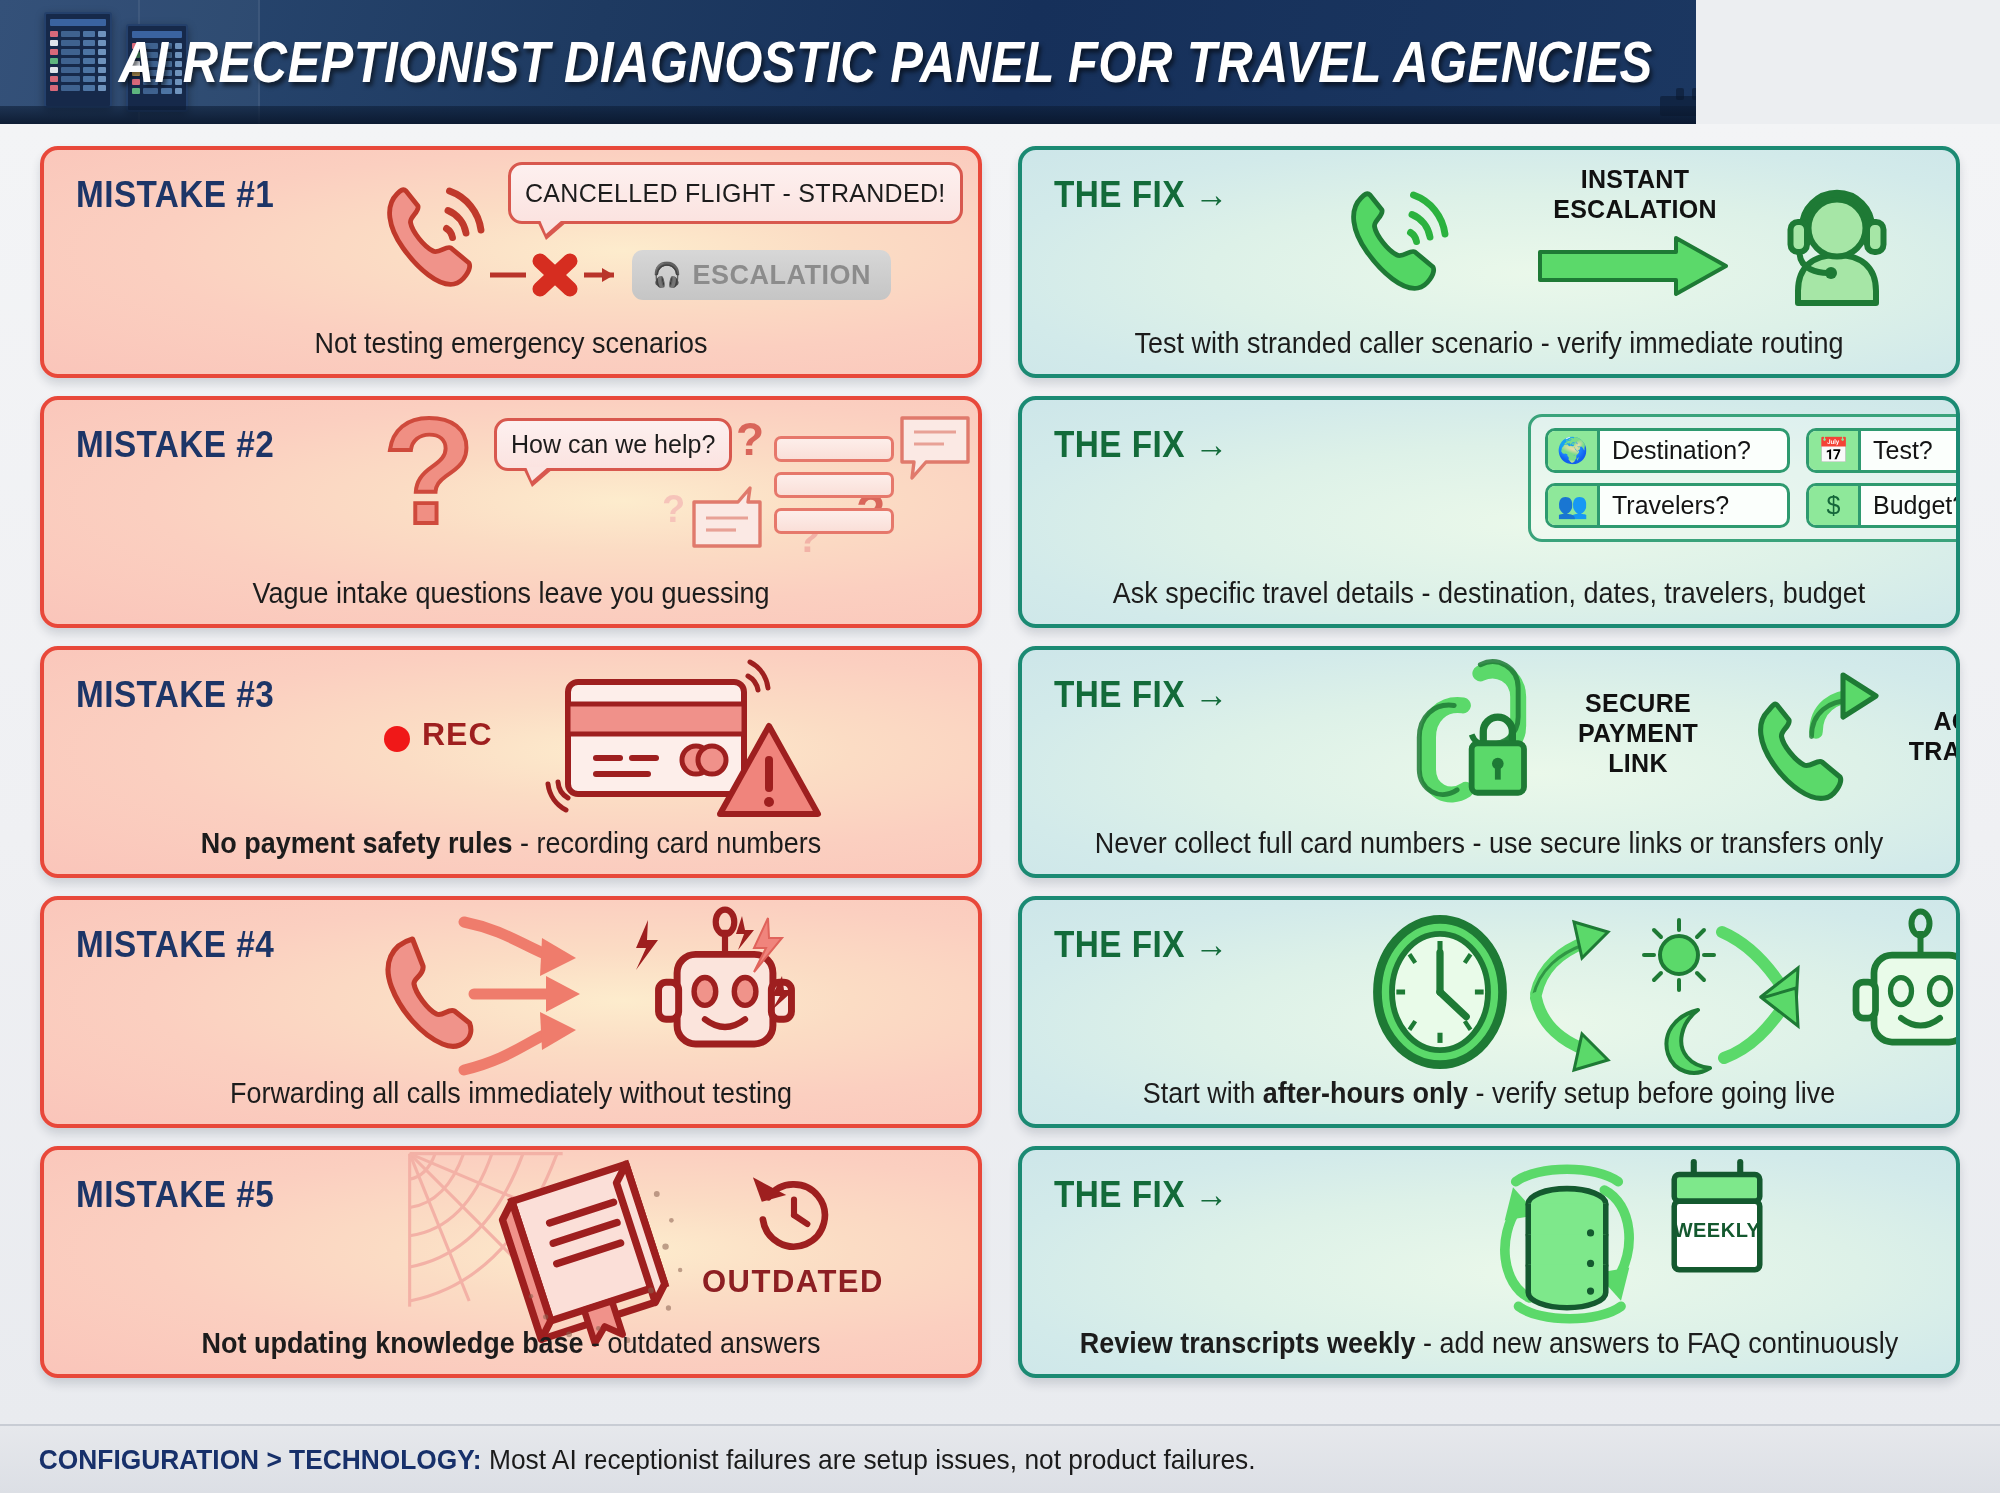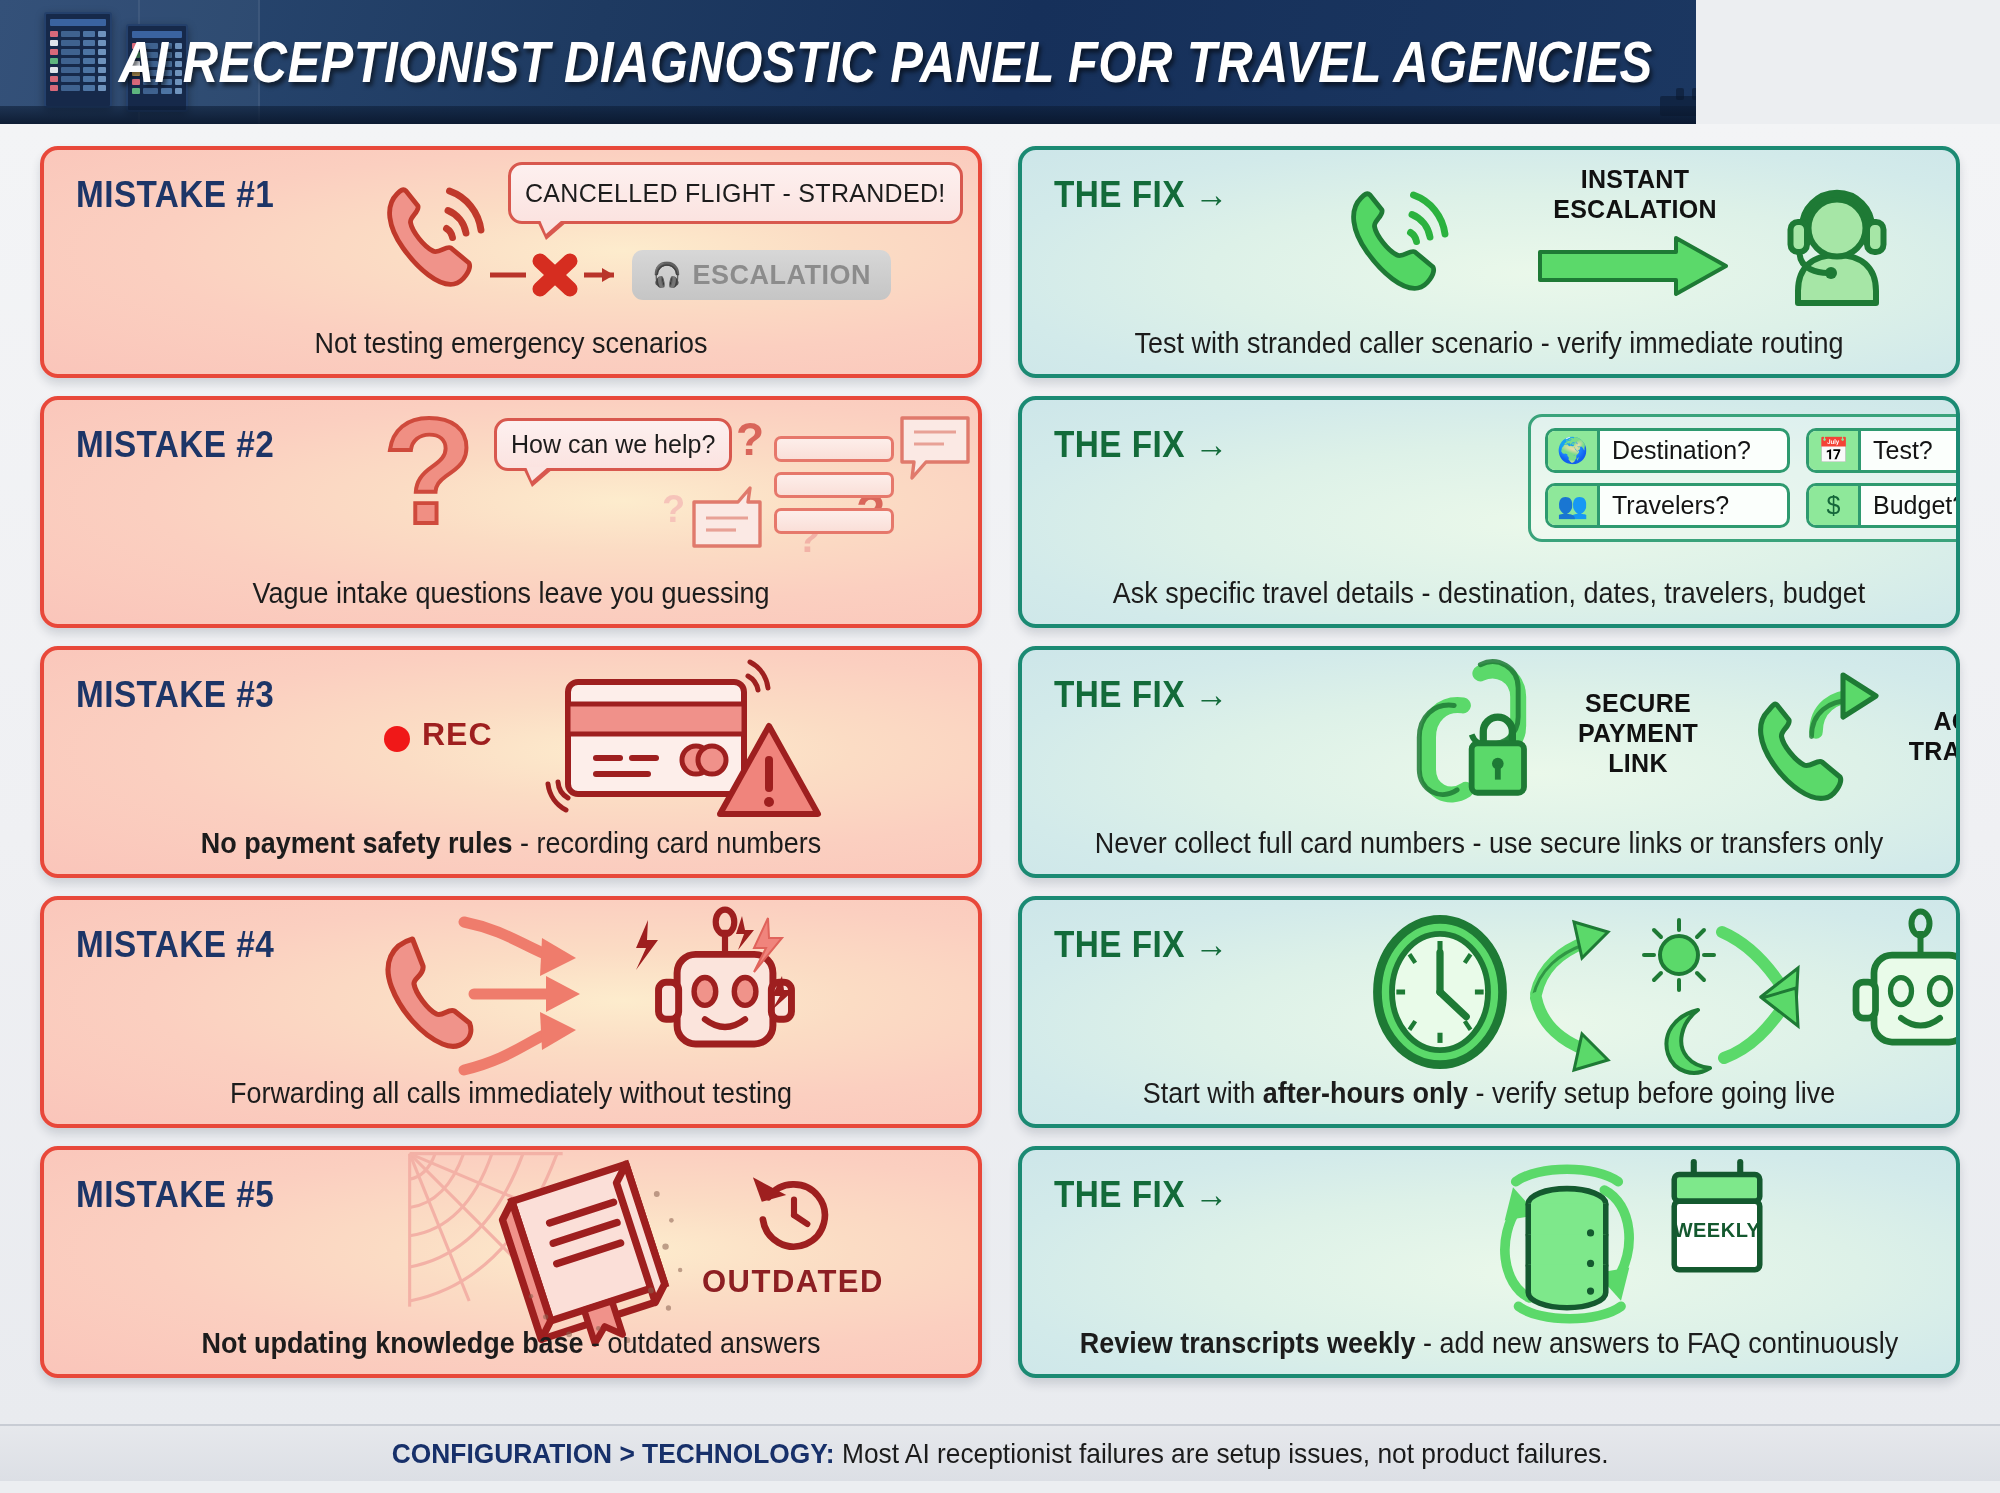--- a/index.html
+++ b/index.html
@@ -160,24 +160,24 @@
   .weeklybox{
     position:absolute; border:4px solid #14592f; border-radius:6px; background:#fff;
     display:flex; align-items:center; justify-content:center;
     font-weight:bold; font-size:20px; color:#14592f; letter-spacing:.5px;
   }
 
   svg { display:block; overflow:visible; }
 
   
   .footer{
-    position:relative; width:2000px; height:57px;
+    position:relative; width:2000px; height:69px;
     background:linear-gradient(180deg,#e6e8ec,#dcdfe5);
     border-top:2px solid #c8ccd4;
-    display:flex; align-items:center; justify-content:center;
+    display:flex; align-items:center; 
   }
   .footer-txt{ font-size:28px; color:#1b1b1b; transform:scaleX(.94); white-space:nowrap; }
   .footer-txt b{ color:#17306a; font-weight:bold; }
 </style>
 </head>
 <body>
 
 <div class="header">
   <div class="hdr-bg">
     <div class="hdr-pane" style="left:0;top:0;width:140px;height:124px;"></div>

